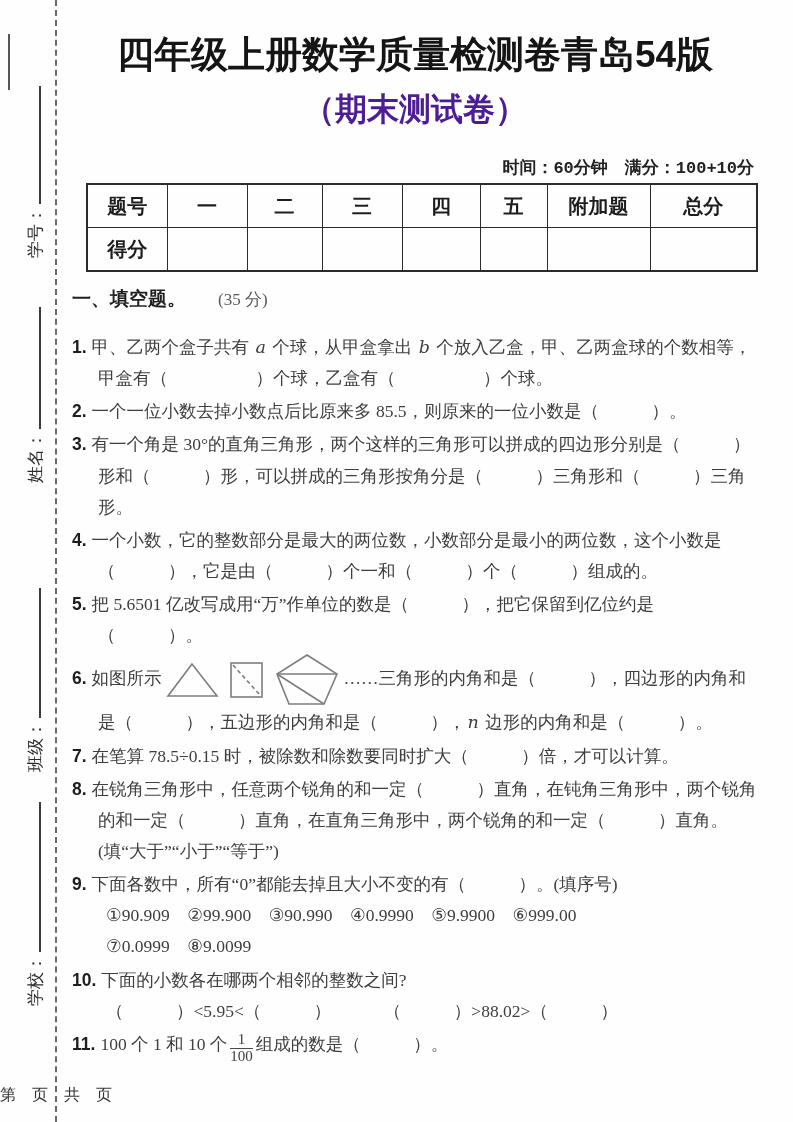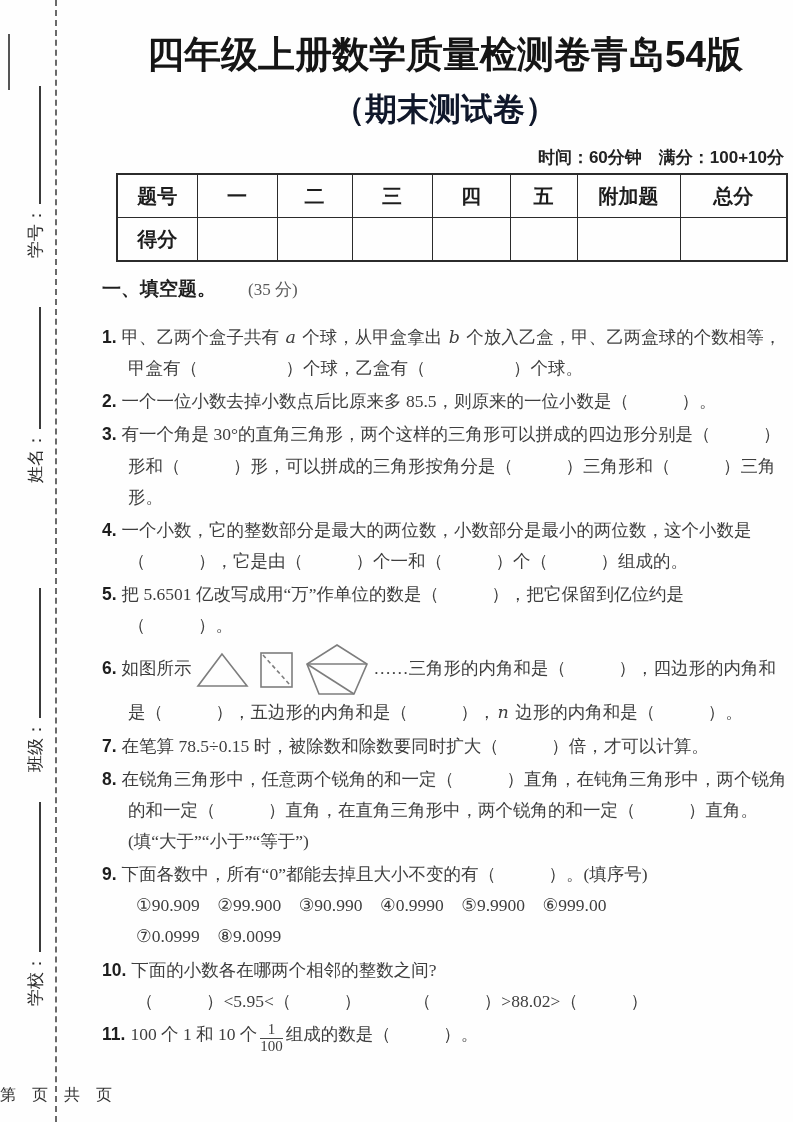--- a/index.html
+++ b/index.html
@@ -10,27 +10,27 @@
   }
   
   .margin-strip{position:absolute;left:0;top:0;bottom:0;width:57px;
     border-right:2px dashed #6a6a6a;box-sizing:border-box;}
   .corner-mark{position:absolute;left:8px;top:34px;width:2px;height:56px;background:#555;}
   .side-field{position:absolute;left:22px;transform-origin:0 0;transform:rotate(-90deg);
     white-space:nowrap;font-size:17px;color:#2a2a2a;}
   .side-field .blank{display:inline-block;border-bottom:2px solid #3a3a3a;height:1em;
     vertical-align:baseline;margin-left:3px;}
   
-  .main{position:absolute;left:102px;top:0;width:686px;}
+  .main{position:absolute;left:72px;top:0;width:686px;}
   .title{margin-top:30px;text-align:center;white-space:nowrap;
     font-family:"Liberation Sans",sans-serif;font-weight:700;font-size:37px;color:#151515;}
   .subtitle{margin-top:8px;text-align:center;
-    font-family:Liberation Serif, serif;font-weight:700;font-size:32px;color:#0f172a;}
-  .exam-info{margin-top:14px;text-align:right;padding-right:4px;
-    font-family:Liberation Sans, sans-serif;font-weight:700;font-size:17px;color:#222;}
+    font-family:Liberation Serif, serif;font-weight:700;font-size:32px;color:#4c1d95;}
+  .exam-info{margin-top:24px;text-align:right;padding-right:4px;
+    font-family:Liberation Mono, monospace;font-weight:700;font-size:17px;color:#222;}
   
   table.score{border-collapse:collapse;table-layout:fixed;width:670px;margin:4px 0 0 14px;
     border:2px solid #2b2b2b;}
   table.score td{border:1.5px solid #2b2b2b;height:40px;text-align:center;
     font-family:"Liberation Sans",sans-serif;font-weight:700;font-size:20px;color:#1d1d1d;}
   
   .section-head{margin-top:14px;font-family:"Liberation Sans",sans-serif;
     font-weight:700;font-size:19px;color:#1f1f1f;}
   .section-head .pts{font-family:"Liberation Serif",serif;font-weight:400;
     font-size:17px;color:#5a5a5a;margin-left:32px;}

